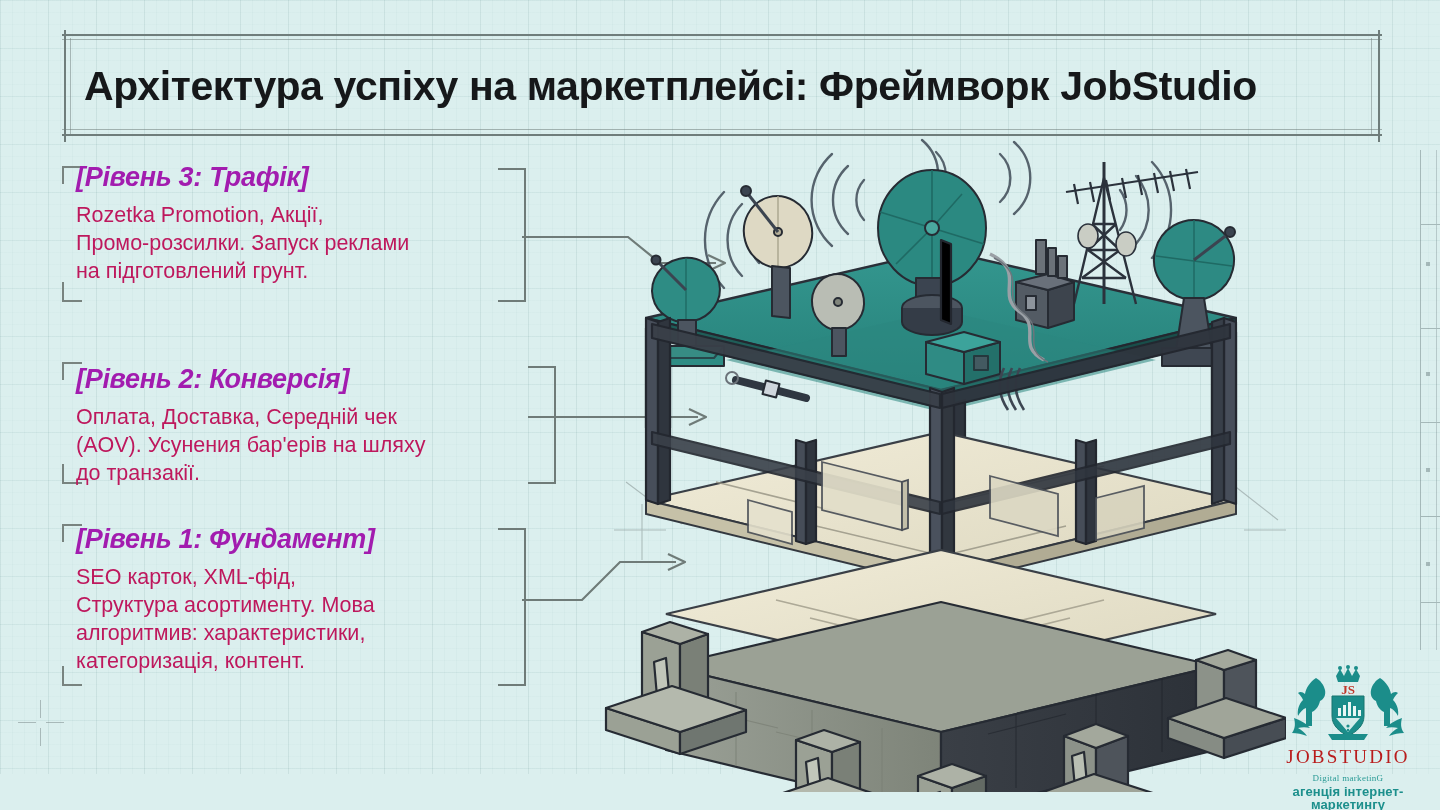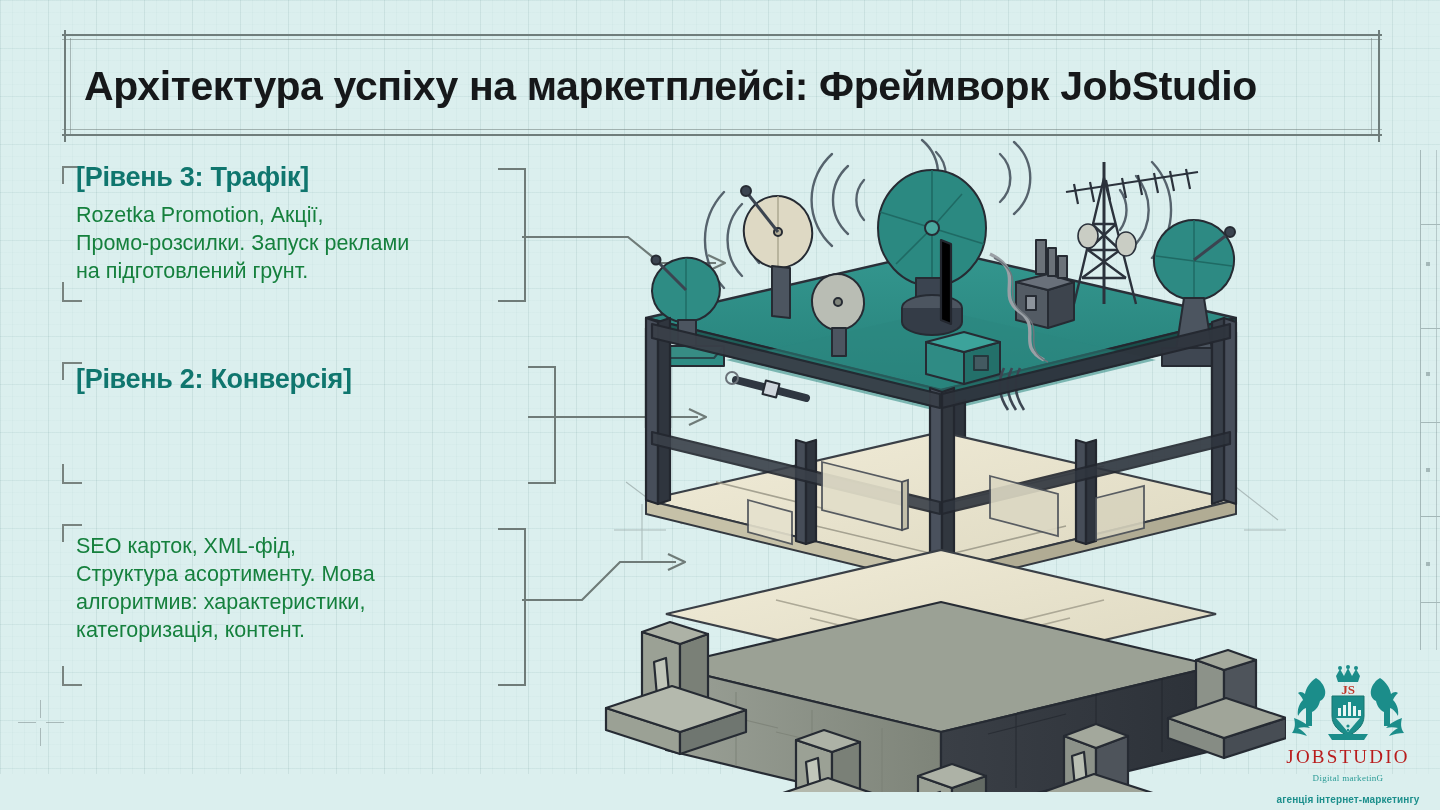--- a/index.html
+++ b/index.html
@@ -48,25 +48,25 @@
   .slide-title{
     position:absolute;left:84px;top:30px;width:1280px;height:112px;
     display:flex;align-items:center;
     font-size:41px;font-weight:700;letter-spacing:-0.4px;
     color:#16181a;white-space:nowrap;
   }
 
   
   .level{position:absolute;}
   .level .head{
-    font-size:27px;font-weight:700;color:#0f766e;letter-spacing:-.3px;
-    white-space:nowrap;line-height:1.15;
+    font-size:27px;font-weight:700;color:#a21caf;letter-spacing:-.3px;
+    white-space:nowrap;line-height:1.15;font-style:italic;
   }
   .level .body{
-    font-size:21.5px;font-weight:400;color:#15803d;line-height:1.30;
+    font-size:21.5px;font-weight:400;color:#be185d;line-height:1.30;
     margin-top:9px;white-space:pre-line;
   }
 
   
   .cbr{position:absolute;pointer-events:none;}
   .cbr i{position:absolute;background:#78837f;display:block;}
 
   
   .rbr{position:absolute;pointer-events:none;}
   .rbr i{position:absolute;background:#6f7b78;display:block;}
@@ -86,21 +86,21 @@
   .logo{position:absolute;left:1272px;top:664px;width:152px;height:122px;text-align:center;}
   .logo .wordmark{
     font-family:"Liberation Serif","DejaVu Serif",serif;
     font-size:19px;letter-spacing:2.2px;color:#b91c1c;line-height:1;margin-top:1px;
   }
   .logo .tag1{
     font-family:"Liberation Serif","DejaVu Serif",serif;
     font-size:9px;color:#2a9b96;letter-spacing:.3px;margin-top:8px;line-height:1;
   }
   .logo .tag2{
-    font-size:10px;font-weight:700;color:#1c8f8c;letter-spacing:.1px;margin-top:12px;line-height:1;text-align:center;
+    font-size:13px;font-weight:700;color:#1c8f8c;letter-spacing:.1px;margin-top:2px;line-height:1;text-align:center;
   }
 
   
   .illus{position:absolute;left:596px;top:132px;width:690px;height:660px;}
   .illus svg{display:block;width:100%;height:100%;}
 </style>
 </head>
 <body>
 
 <div id="slide">
@@ -143,38 +143,42 @@
   </svg>
 
   <div class="cbr" style="left:62px;top:362px;width:28px;height:122px;">
     <i style="left:0;top:0;width:20px;height:2px;"></i>
     <i style="left:0;top:0;width:2px;height:18px;"></i>
     <i style="left:0;top:120px;width:20px;height:2px;"></i>
     <i style="left:0;top:102px;width:2px;height:20px;"></i>
   </div>
   <div class="level" style="left:76px;top:358px;width:460px;margin-top:6px;">
     <div class="head"> [Рівень 2: Конверсія]</div>
+    <div class="body">Оплата, Доставка, Середній чек
+(AOV). Усунения бар'ерів на шляху
+до транзакії.</div>
   </div>
   <div class="rbr" style="left:528px;top:366px;width:30px;height:118px;">
     <i style="left:0;top:0;width:28px;height:2px;"></i>
     <i style="left:26px;top:0;width:2px;height:118px;"></i>
     <i style="left:0;top:116px;width:28px;height:2px;"></i>
   </div>
   <svg class="conn" style="left:526px;top:400px;width:190px;height:34px;" viewBox="0 0 190 34">
     <path d="M2 17 L172 17" fill="none" stroke="#6f7b78" stroke-width="2.2"></path>
     <path d="M163 9 L180 17 L163 25" fill="none" stroke="#6f7b78" stroke-width="2.2" stroke-linejoin="round"></path>
   </svg>
 
   <div class="cbr" style="left:62px;top:524px;width:28px;height:162px;">
     <i style="left:0;top:0;width:20px;height:2px;"></i>
     <i style="left:0;top:0;width:2px;height:18px;"></i>
     <i style="left:0;top:160px;width:20px;height:2px;"></i>
     <i style="left:0;top:142px;width:2px;height:20px;"></i>
   </div>
   <div class="level" style="left:76px;top:524px;width:460px;">
+    <div class="head">[Рівень 1: Фундамент]</div>
     <div class="body">SEO карток, XML-фід,
 Структура асортименту. Мова
 алгоритмив: характеристики,
 категоризація, контент.</div>
   </div>
   <div class="rbr" style="left:498px;top:528px;width:30px;height:158px;">
     <i style="left:0;top:0;width:28px;height:2px;"></i>
     <i style="left:26px;top:0;width:2px;height:158px;"></i>
     <i style="left:0;top:156px;width:28px;height:2px;"></i>
   </div>

